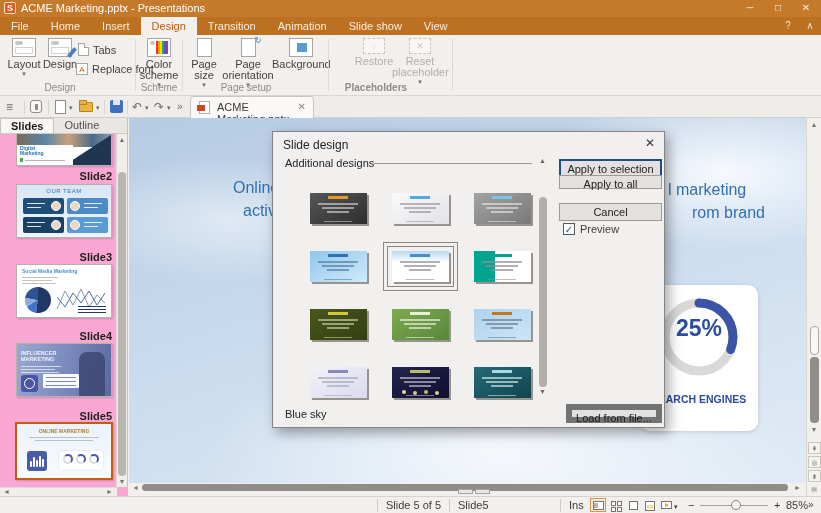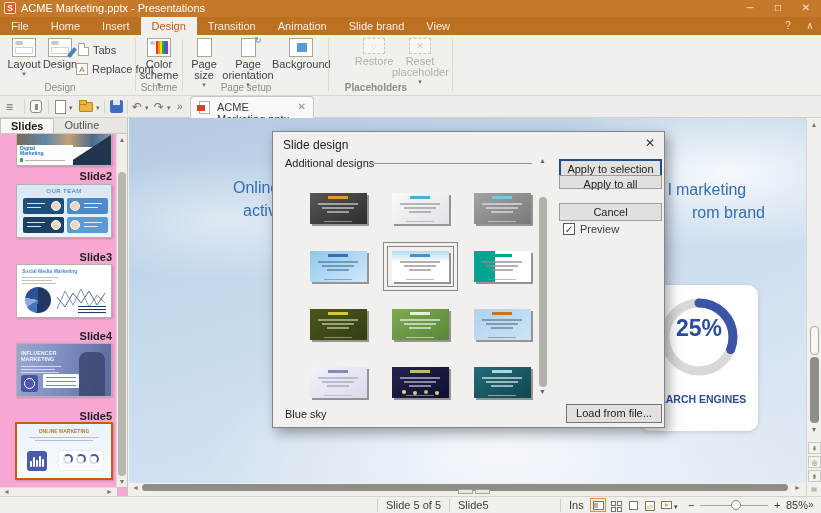--- a/index.html
+++ b/index.html
@@ -194,21 +194,21 @@
   .d-left { position:absolute; top:0; left:0; width:38%; height:100%; }
   .d-lights { position:absolute; bottom:4px; left:10px; width:4px; height:4px; border-radius:50%; background:#E8D890;
               box-shadow:11px 1px 0 #D8C878, 22px 0 0 #C8B868, 33px 1px 0 #E0D080; }
   .sel-outer { border:1px solid #8A8784; padding:3px; background:#F1F0EF; }
   .sel-inner { border:1px solid #8A8784; padding:4px; background:#F1F0EF; }
   .dlg-btn { position:absolute; left:286px; width:103px; background:#E3E1DF; border:1px solid #9E9B96; text-align:center; font-size:11px; color:#1E1C1A; }
   .dlg-btn.default { border:2px solid #1D4E89; }
   .chk-row { position:absolute; left:290px; top:91px; display:flex; align-items:center; gap:5px; }
   .chk-box { width:12px; height:12px; background:#fff; border:1px solid #5A5856; color:#1D4E89; font-size:10px; line-height:11px; text-align:center; }
   .dlg-name { position:absolute; left:12px; top:276px; font-size:11px; color:#222; }
-  .dlg-load { position:absolute; left:293px; top:272px; width:96px; height:19px; background:#E3E1DF; border:1px solid #737373;
+  .dlg-load { position:absolute; left:293px; top:272px; width:96px; height:19px; background:#E3E1DF; border:6px solid #737373;
               text-align:center; font-size:11px; line-height:17px; color:#1E1C1A; }
 </style>
 </head>
 <body>
 
 <div class="app">
 
   <div class="titlebar">
     <div class="app-icon">S</div>
     <div class="tb-title">ACME Marketing.pptx - Presentations</div>
@@ -218,21 +218,21 @@
   </div>
 
   <div class="menubar">
     <div class="menu-items">
         <span class="menu-item">File</span>
         <span class="menu-item">Home</span>
         <span class="menu-item">Insert</span>
         <span class="menu-item active">Design</span>
         <span class="menu-item">Transition</span>
         <span class="menu-item">Animation</span>
-        <span class="menu-item">Slide brand</span>
+        <span class="menu-item">Slide show</span>
         <span class="menu-item">View</span>
       </div>
     <div class="mb-right">
       <span class="mb-ico">?</span>
       <span class="mb-ico">∧</span>
     </div>
   </div>
 
   <div class="ribbon">
     <div class="rbtn" style="left:6px;width:36px;">

